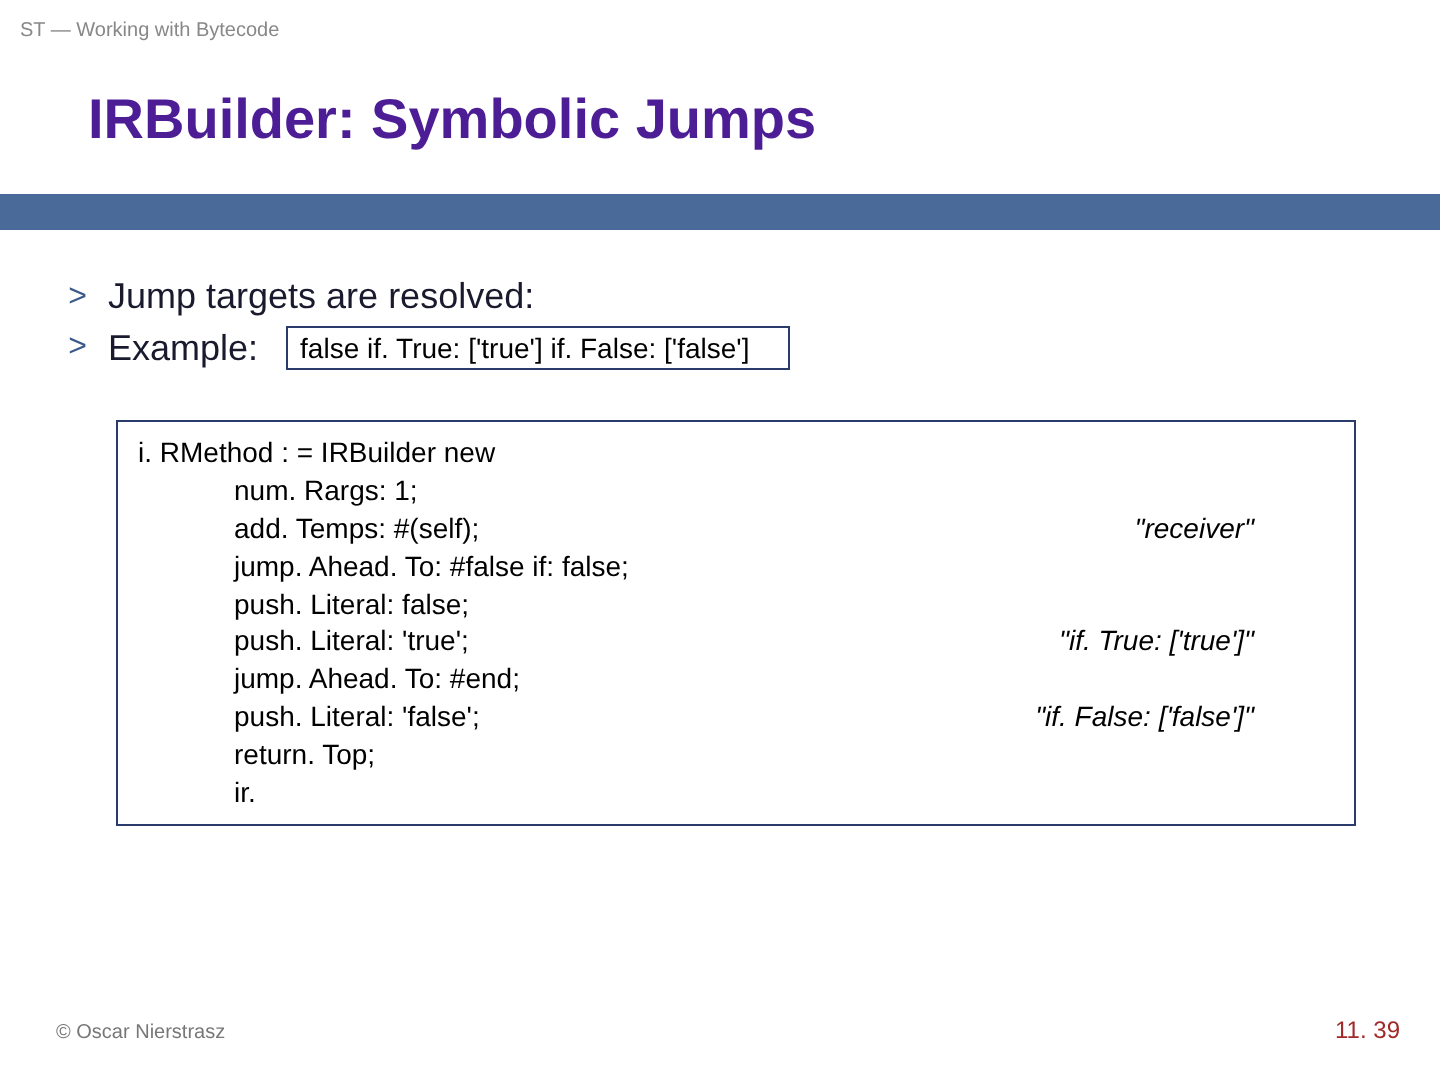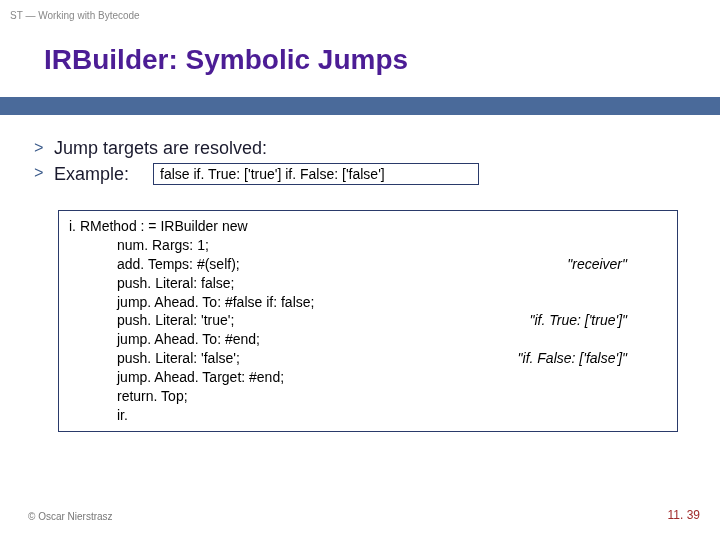--- a/index.html
+++ b/index.html
@@ -55,23 +55,23 @@
     display: inline-block;
   }
   .bullet-text {
     color: #1a1a2e;
   }
   .inline-code-box {
     display: inline-block;
     border: 1px solid #2a3a6a;
     font-size: 14px;
     padding: 2px 6px 2px 6px;
-    margin-left: 24px;
+    margin-left: 14px;
     vertical-align: middle;
-    width: 326px;
+    width: 252px;
   }
   .code-block {
     position: absolute;
     top: 210px;
     left: 58px;
     width: 620px;
     border: 1px solid #2a3a6a;
     padding: 6px 10px 6px 10px;
     font-size: 14px;
     line-height: 1.35;
@@ -120,24 +120,23 @@
     <span class="gt">&gt;</span>
     <span class="bullet-text">Example:</span>
     <span class="inline-code-box">false if. True: ['true'] if. False: ['false']</span>
   </div>
 </div>
 
 <div class="code-block">
   <div class="row"><span>i. RMethod : = IRBuilder new</span></div>
   <div class="row indent1"><span>num. Rargs: 1;</span></div>
   <div class="row indent1"><span>add. Temps: #(self);</span><span class="comment">"receiver"</span></div>
+  <div class="row indent1"><span>jump. Ahead. To: #false if: false;</span></div>
   <div class="row indent1"><span>push. Literal: false;</span></div>
-  <div class="row indent1"><span>jump. Ahead. To: #false if: false;</span></div>
   <div class="row indent1"><span>push. Literal: 'true';</span><span class="comment">"if. True: ['true']"</span></div>
   <div class="row indent1"><span>jump. Ahead. To: #end;</span></div>
   <div class="row indent1"><span>push. Literal: 'false';</span><span class="comment">"if. False: ['false']"</span></div>
-  <div class="row indent1"><span>jump. Ahead. Target: #end;</span></div>
   <div class="row indent1"><span>return. Top;</span></div>
   <div class="row indent1"><span>ir.</span></div>
 </div>
 
 <div class="footer-left">© Oscar Nierstrasz</div>
 <div class="footer-right">11. 39</div>
 
 </body></html>

